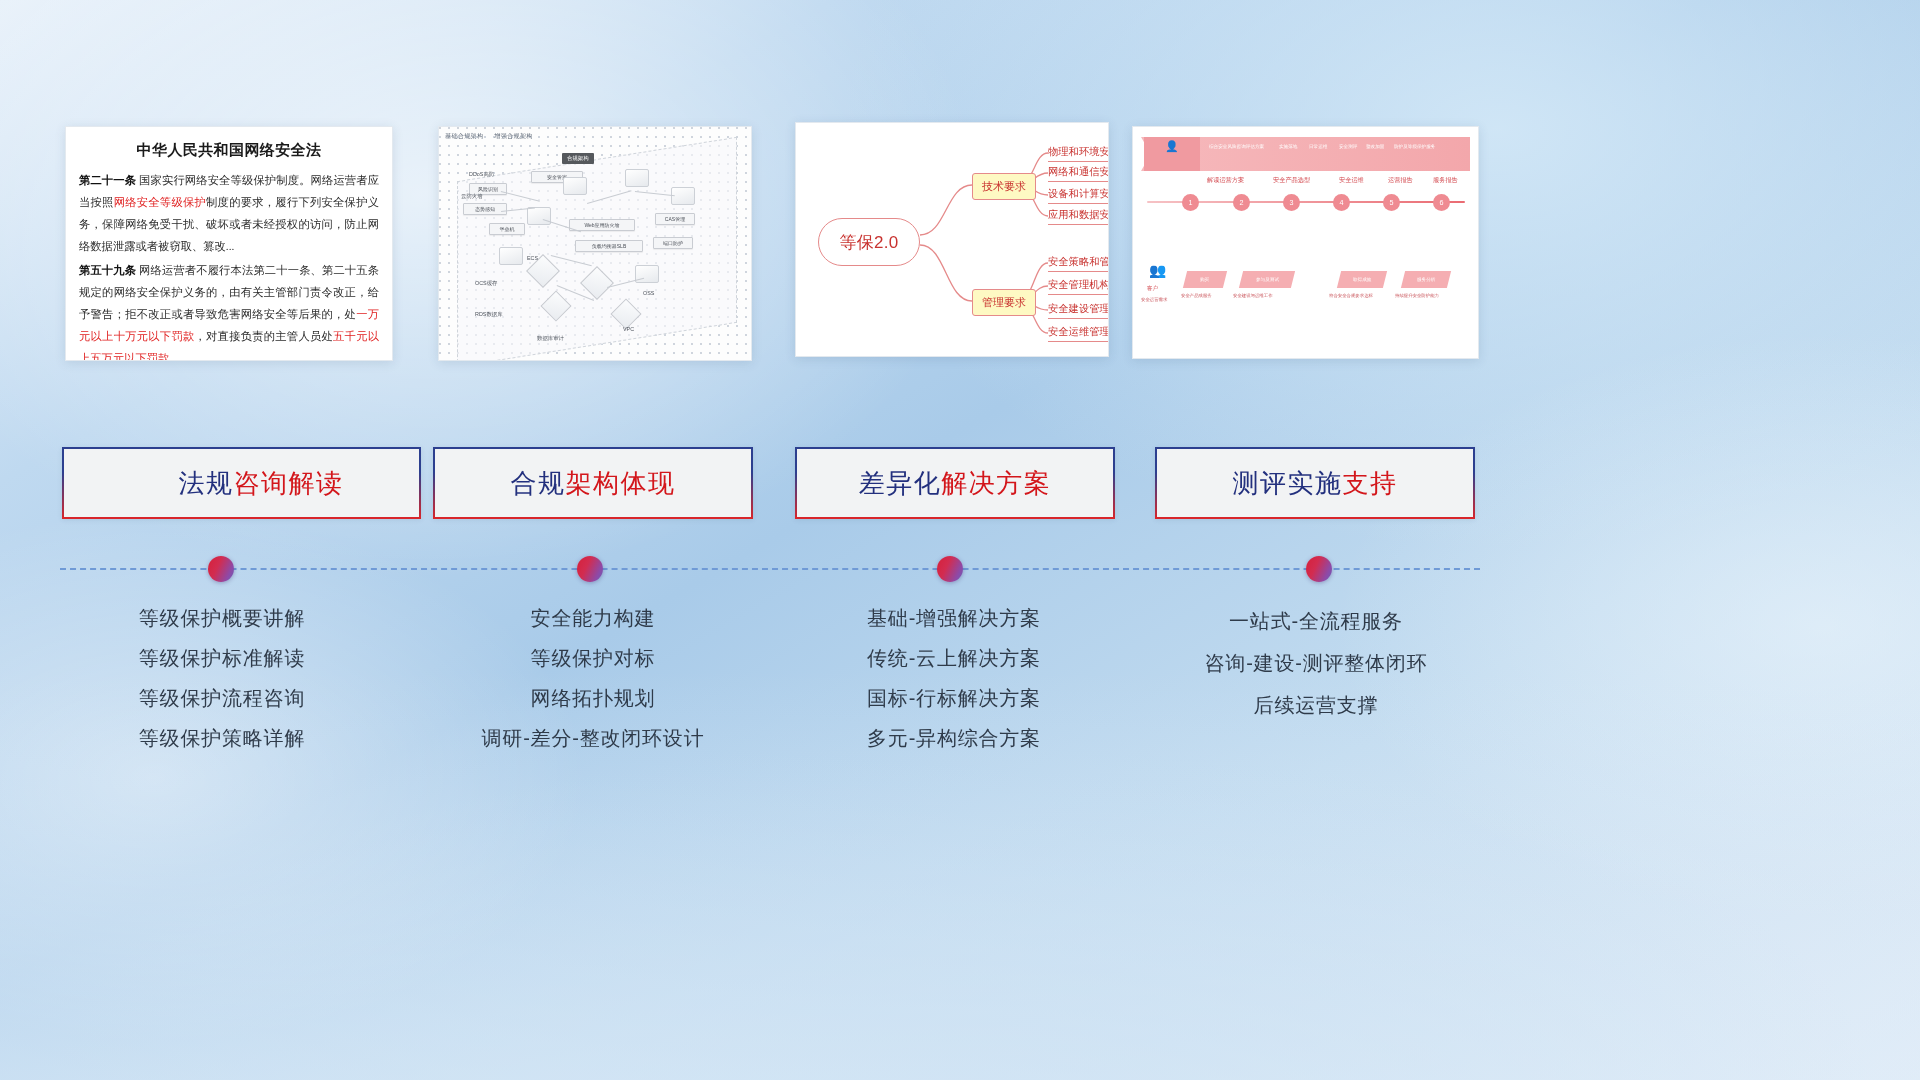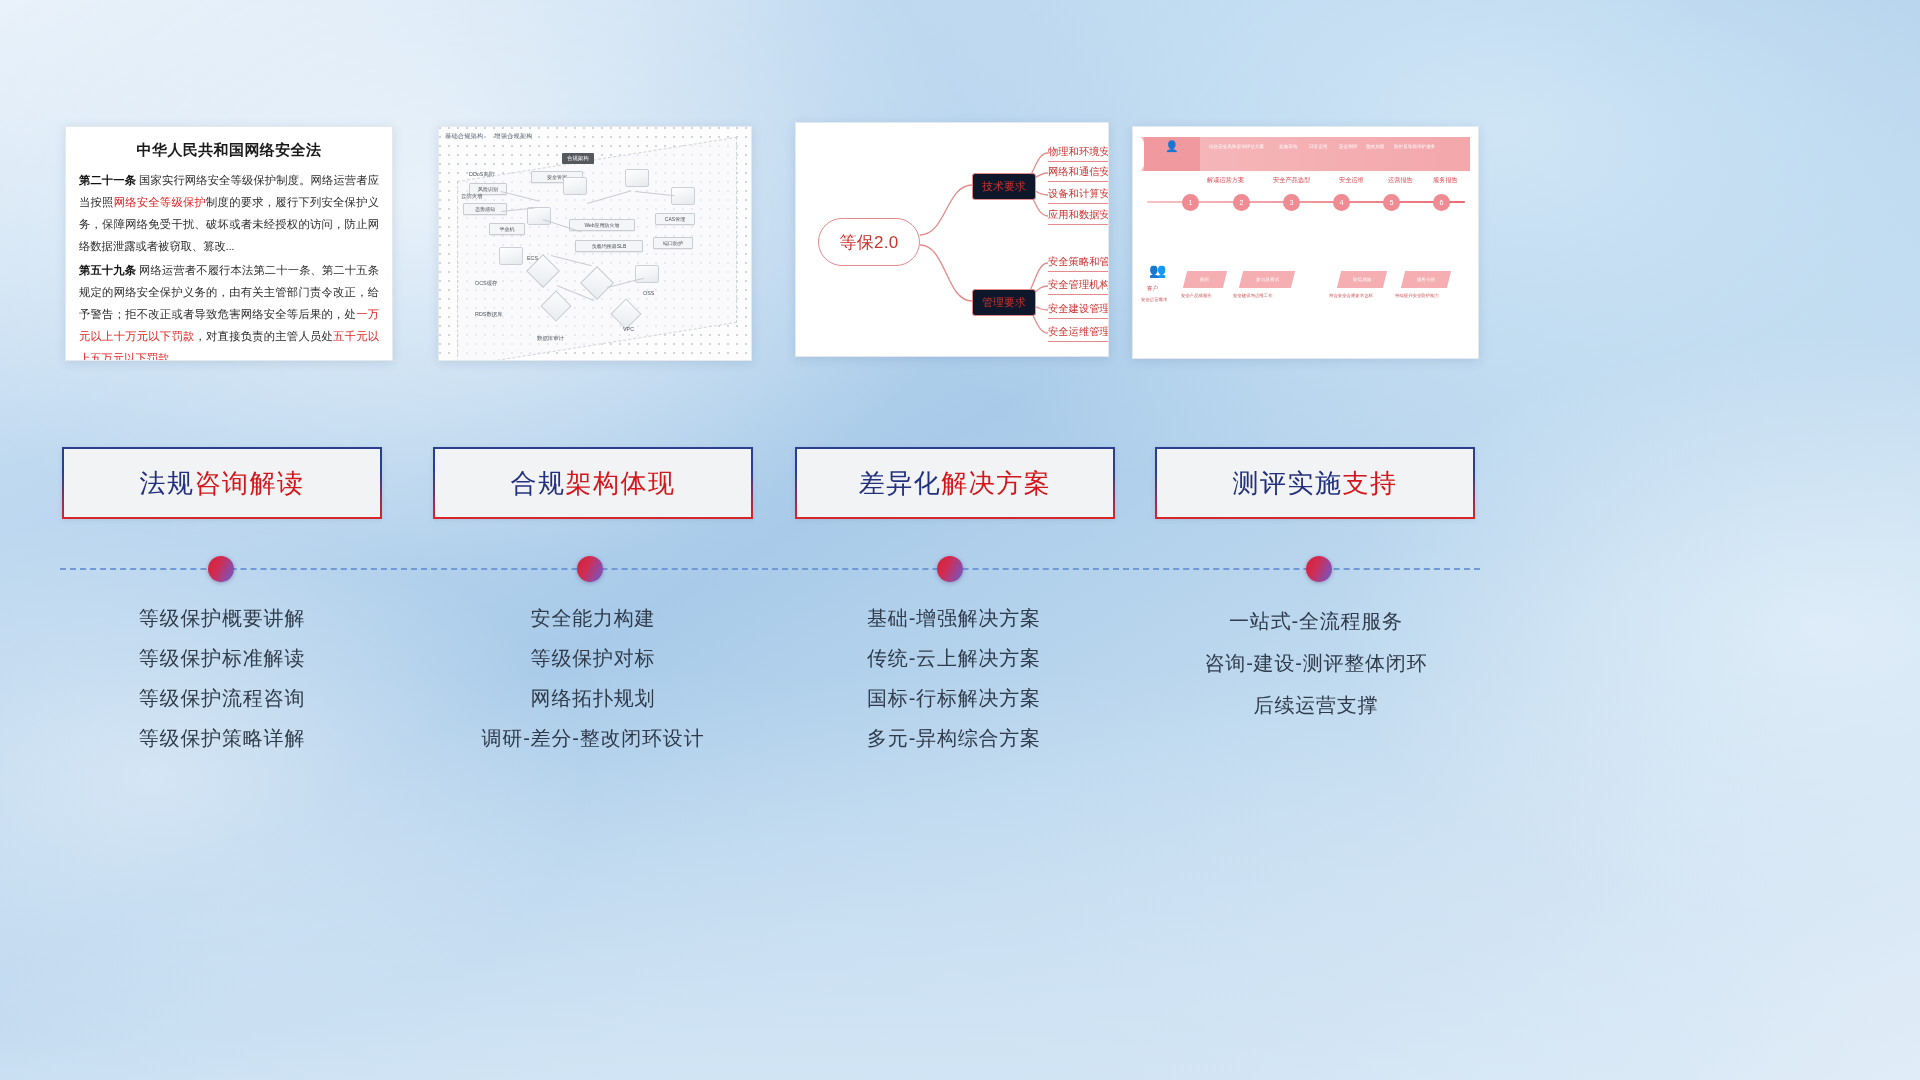--- a/index.html
+++ b/index.html
@@ -65,21 +65,21 @@
               background:linear-gradient(160deg,#ffffff,#e6e9ed);
               border:1px solid #ccd0d6;border-radius:2px;}
   .arch .plate{position:absolute;border:1px dashed #cfd4da;background:rgba(248,249,251,.6);}
 
   
   .mind{position:relative;width:100%;height:100%;background:#fff;}
   .mind .root{position:absolute;left:22px;top:95px;width:100px;height:46px;
               border:1.6px solid #e58a8a;border-radius:24px;background:#fff;
               display:flex;align-items:center;justify-content:center;
               font-size:17px;color:#c8322f;letter-spacing:.3px;}
-  .mind .br{position:absolute;border:1.2px solid #e58a8a;border-radius:3px;background:#0f172a;
+  .mind .br{position:absolute;border:1.2px solid #e58a8a;border-radius:3px;background:#fef9c3;
             font-size:11px;color:#c8322f;padding:5px 9px;white-space:nowrap;}
   .mind .leaf{position:absolute;font-size:10.3px;color:#c8322f;white-space:nowrap;
               padding-bottom:2px;border-bottom:1.4px solid #e58a8a;}
   .mind svg{position:absolute;left:0;top:0;width:100%;height:100%;}
 
   
   .road{position:relative;width:100%;height:100%;background:#fff;}
   .road .topbar{position:absolute;left:8px;top:10px;width:329px;height:34px;
                 background:linear-gradient(90deg,#f6b9bc,#f3a7ab);
                 clip-path:polygon(0 0,100% 0,100% 100%,0 100%,3% 50%);}
@@ -108,21 +108,21 @@
           display:flex;align-items:center;justify-content:center;
           box-shadow:0 1px 5px rgba(40,70,110,.10);}
   .banner::before,.banner::after{content:"";position:absolute;top:0;bottom:0;width:2px;}
   .banner::before{left:0;background:linear-gradient(180deg,#2c3f8f 0%,#2c3f8f 35%,#d8252a 100%);}
   .banner::after{right:0;background:linear-gradient(180deg,#2c3f8f 0%,#2c3f8f 35%,#d8252a 100%);}
   .banner .top-rule{position:absolute;left:0;right:0;top:0;height:2px;background:#2c3f8f;}
   .banner .bot-rule{position:absolute;left:0;right:0;bottom:0;height:2px;background:#d8252a;}
   .banner .txt{font-size:26px;letter-spacing:1.5px;white-space:nowrap;}
   .banner .txt .bl{color:#23307e;}
   .banner .txt .rd{color:#d3161b;}
-  .b1{left:62px;width:320px;}
+  .b1{left:62px;width:320px;padding-left:39px;}
   .b2{left:433px;width:320px;}
   .b3{left:795px;width:320px;}
   .b4{left:1155px;width:320px;font-family:Liberation Serif, serif;}
 
   
   .tl-line{position:absolute;left:60px;top:568px;width:1420px;height:0;
            border-top:2px dashed #6f9ad6;}
   .dot{position:absolute;top:556px;width:26px;height:26px;border-radius:50%;
        background:linear-gradient(115deg,#d6203a 0%,#d22c50 38%,#8d4aa8 78%,#6a5fb5 100%);
        box-shadow:0 1px 4px rgba(60,40,110,.35);}

